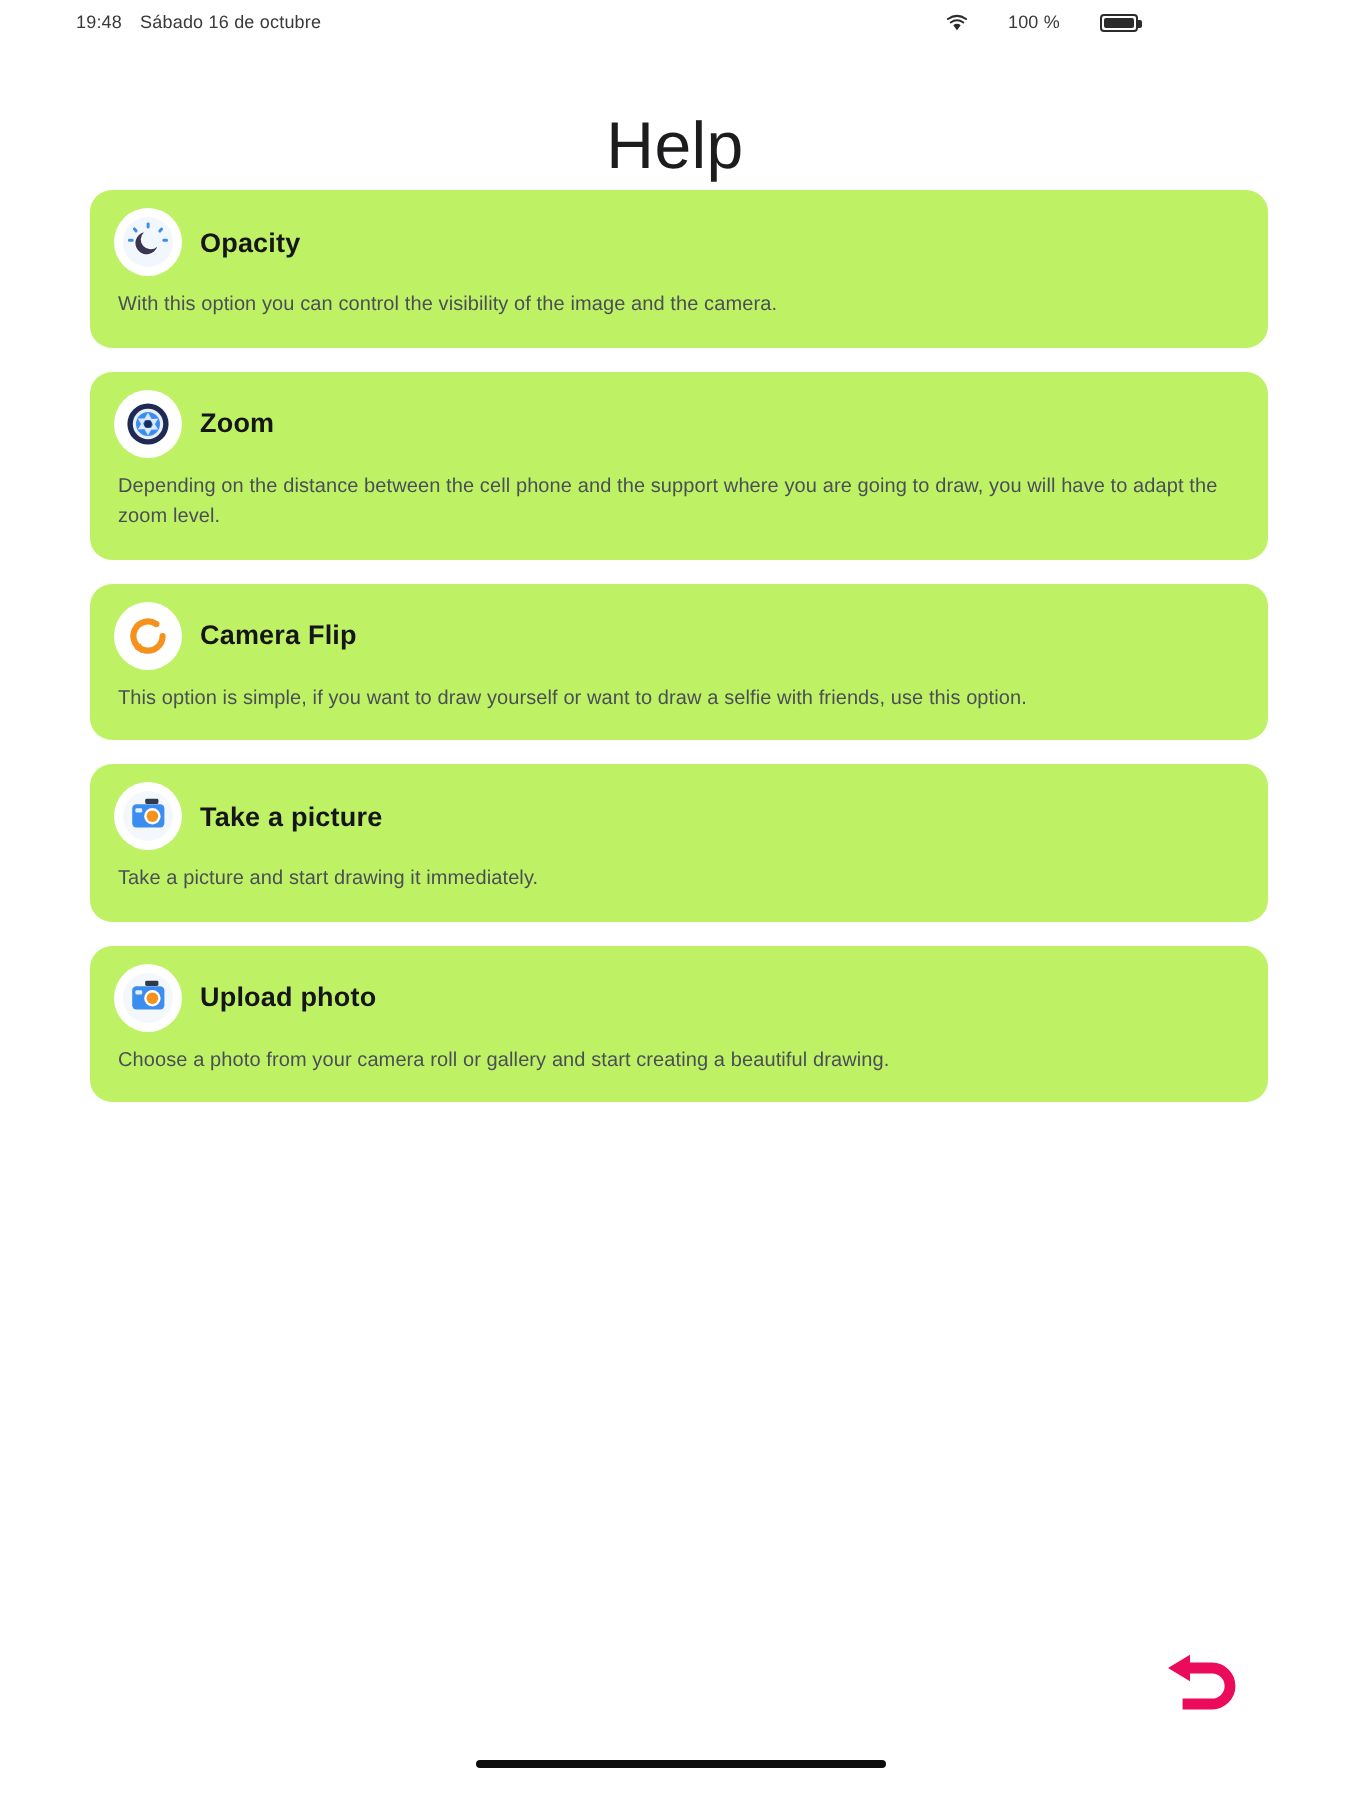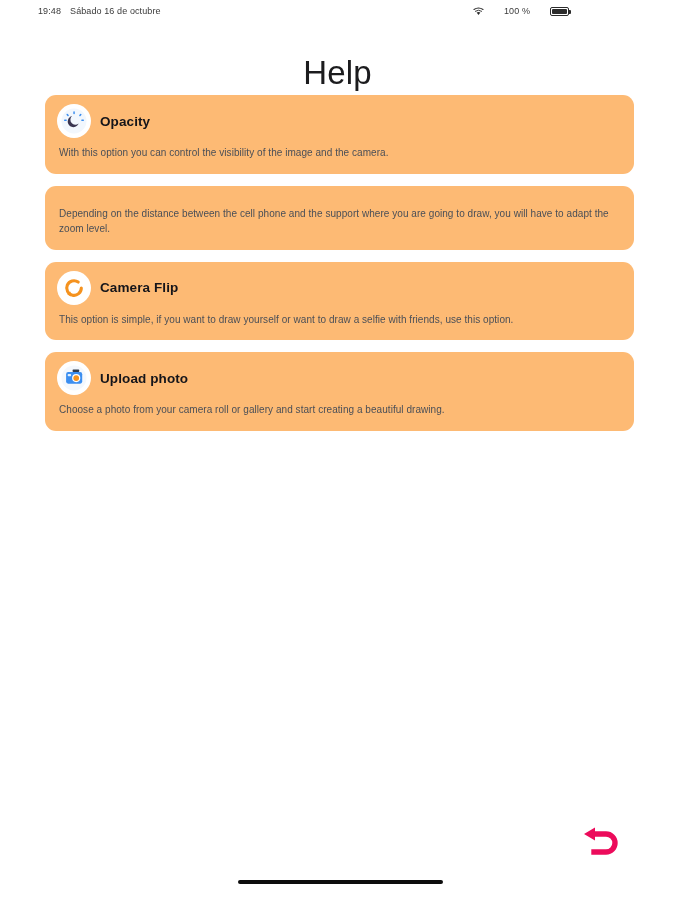--- a/index.html
+++ b/index.html
@@ -41,21 +41,21 @@
     text-align:center; font-size:33px; font-weight:400;
     color:#1c1c1e; letter-spacing:.2px;
   }
 
   
   .card-list{
     position:absolute; top:95px; left:45px; width:589px;
     display:flex; flex-direction:column; gap:12px;
   }
   .card{
-    background:#fdba74;
+    background:#bef264;
     border-radius:11px;
     padding:11px 14px 13px 14px;
   }
   .card-head{ display:flex; align-items:center; gap:11px; }
   .icon-badge{
     width:30px; height:30px; border-radius:50%;
     background:#ffffff;
     display:flex; align-items:center; justify-content:center;
     flex:0 0 30px;
     box-shadow:0 0 0 2px #ffffff;
@@ -125,51 +125,87 @@
           </g>
           <path d="M17.6 15.4a5.6 5.6 0 1 1-6.6-7.3 4.7 4.7 0 0 0 6.6 7.3z" fill="#3a3550"></path>
         </svg>
       </span>
       <span class="card-title">Opacity</span>
     </div>
     <div class="card-desc">With this option you can control the visibility of the image and the camera.</div>
   </div>
 
   <div class="card">
+    <div class="card-head">
+      <span class="icon-badge">
+        <svg width="26" height="26" viewBox="0 0 26 26">
+          <circle cx="13" cy="13" r="12.5" fill="#ffffff"></circle>
+          <circle cx="13" cy="13" r="10.3" fill="#1e2a52"></circle>
+          <circle cx="13" cy="13" r="7.6" fill="#e8eef8"></circle>
+          <circle cx="13" cy="13" r="6" fill="#3b8ef0"></circle>
+          <g fill="#dbe8fa">
+            <path d="M13 7.2 15.1 11 10.9 11z"></path>
+            <path d="M18.1 10.3 15.9 14 14 10.6z"></path>
+            <path d="M18.1 15.8 14 15.9 16 12.4z"></path>
+            <path d="M13 18.8 10.9 15 15.1 15z"></path>
+            <path d="M7.9 15.8 10.1 12.1 12 15.5z"></path>
+            <path d="M7.9 10.3 12 10.2 10 13.7z"></path>
+          </g>
+          <circle cx="13" cy="13" r="1.9" fill="#1e2a52"></circle>
+        </svg>
+      </span>
+      <span class="card-title">Zoom</span>
+    </div>
     <div class="card-desc">Depending on the distance between the cell phone and the support where you are going to draw, you will have to adapt the zoom level.</div>
   </div>
 
   <div class="card">
     <div class="card-head">
       <span class="icon-badge">
         <svg width="26" height="26" viewBox="0 0 26 26">
           <circle cx="13" cy="13" r="12.5" fill="#ffffff"></circle>
           <path d="M20.3 13a7.3 7.3 0 1 1-3.1-5.95" stroke="#f5921e" stroke-width="3.1" fill="none" stroke-linecap="round"></path>
           <path d="M9.6 16.6 6.3 19.4 9.9 21.6z" fill="#f5921e"></path>
         </svg>
       </span>
       <span class="card-title">Camera Flip</span>
     </div>
     <div class="card-desc">This option is simple, if you want to draw yourself or want to draw a selfie with friends, use this option.</div>
   </div>
-
 
 
   <div class="card">
     <div class="card-head">
       <span class="icon-badge">
         <svg width="26" height="26" viewBox="0 0 26 26">
           <circle cx="13" cy="13" r="12.5" fill="#f4f8fd"></circle>
           <rect x="11.6" y="4.4" width="6.6" height="2.6" rx=".7" fill="#2f3a4d"></rect>
           <rect x="5.1" y="7.1" width="16.1" height="11.6" rx="2.1" fill="#3b8ef0"></rect>
           <rect x="6.7" y="9.1" width="3.4" height="2.2" rx=".7" fill="#dff0ff"></rect>
           <circle cx="15.2" cy="13.1" r="4.1" fill="#ffffff"></circle>
           <circle cx="15.2" cy="13.1" r="2.9" fill="#f5921e"></circle>
         </svg>
       </span>
+      <span class="card-title">Take a picture</span>
+    </div>
+    <div class="card-desc">Take a picture and start drawing it immediately.</div>
+  </div>
+
+  <div class="card">
+    <div class="card-head">
+      <span class="icon-badge">
+        <svg width="26" height="26" viewBox="0 0 26 26">
+          <circle cx="13" cy="13" r="12.5" fill="#f4f8fd"></circle>
+          <rect x="11.6" y="4.4" width="6.6" height="2.6" rx=".7" fill="#2f3a4d"></rect>
+          <rect x="5.1" y="7.1" width="16.1" height="11.6" rx="2.1" fill="#3b8ef0"></rect>
+          <rect x="6.7" y="9.1" width="3.4" height="2.2" rx=".7" fill="#dff0ff"></rect>
+          <circle cx="15.2" cy="13.1" r="4.1" fill="#ffffff"></circle>
+          <circle cx="15.2" cy="13.1" r="2.9" fill="#f5921e"></circle>
+        </svg>
+      </span>
       <span class="card-title">Upload photo</span>
     </div>
     <div class="card-desc">Choose a photo from your camera roll or gallery and start creating a beautiful drawing.</div>
   </div>
 
 </div>
 
 <button class="undo-button">
   <svg width="42" height="40" viewBox="0 0 42 40">
     <path d="M12 13 H26 a9 9 0 0 1 0 18 H14" stroke="#ec0b5b" stroke-width="5.4" fill="none" stroke-linecap="square"></path>

